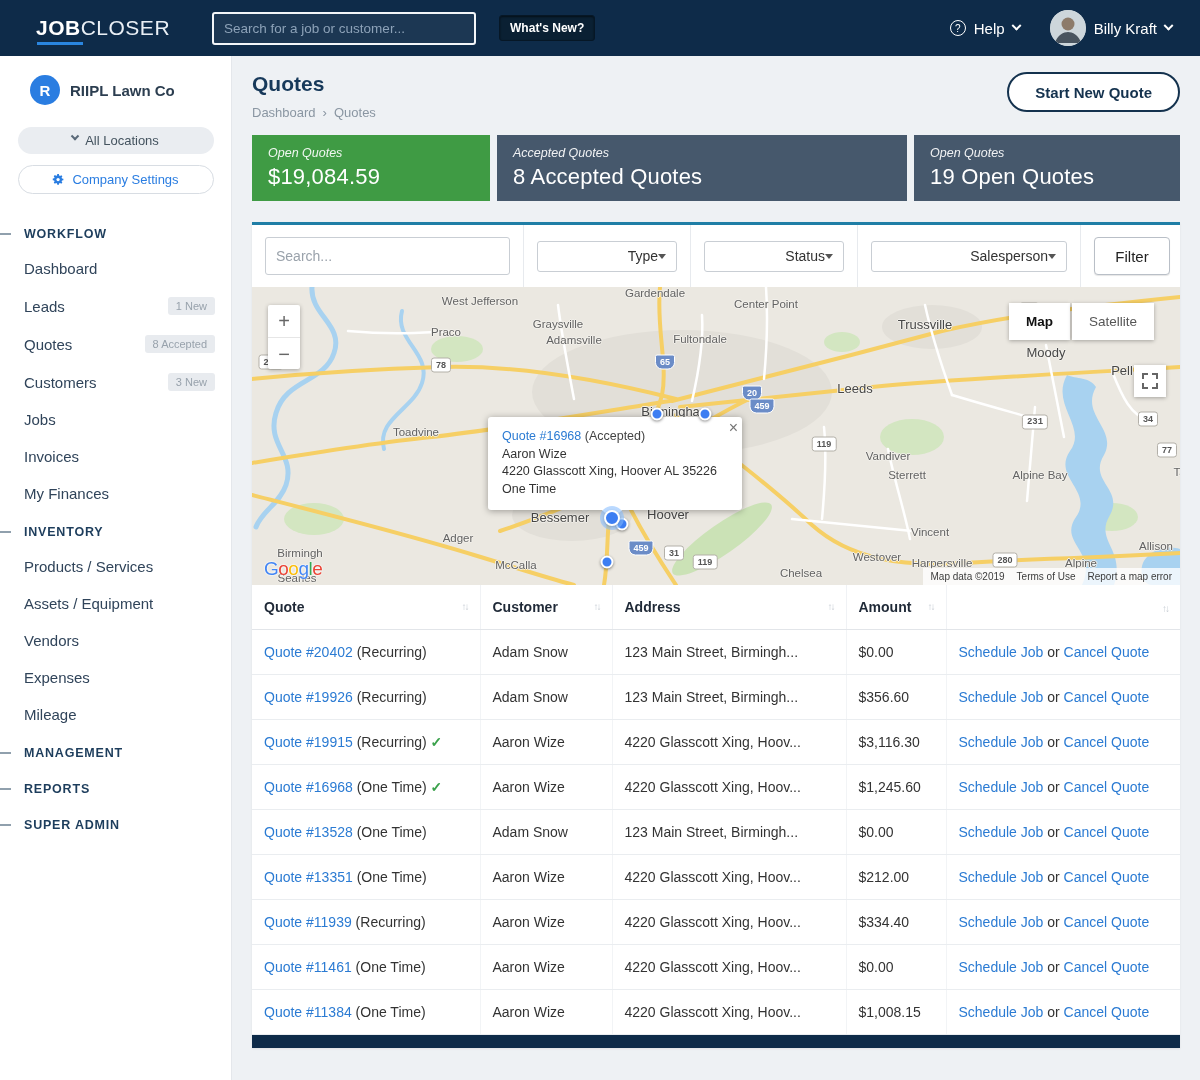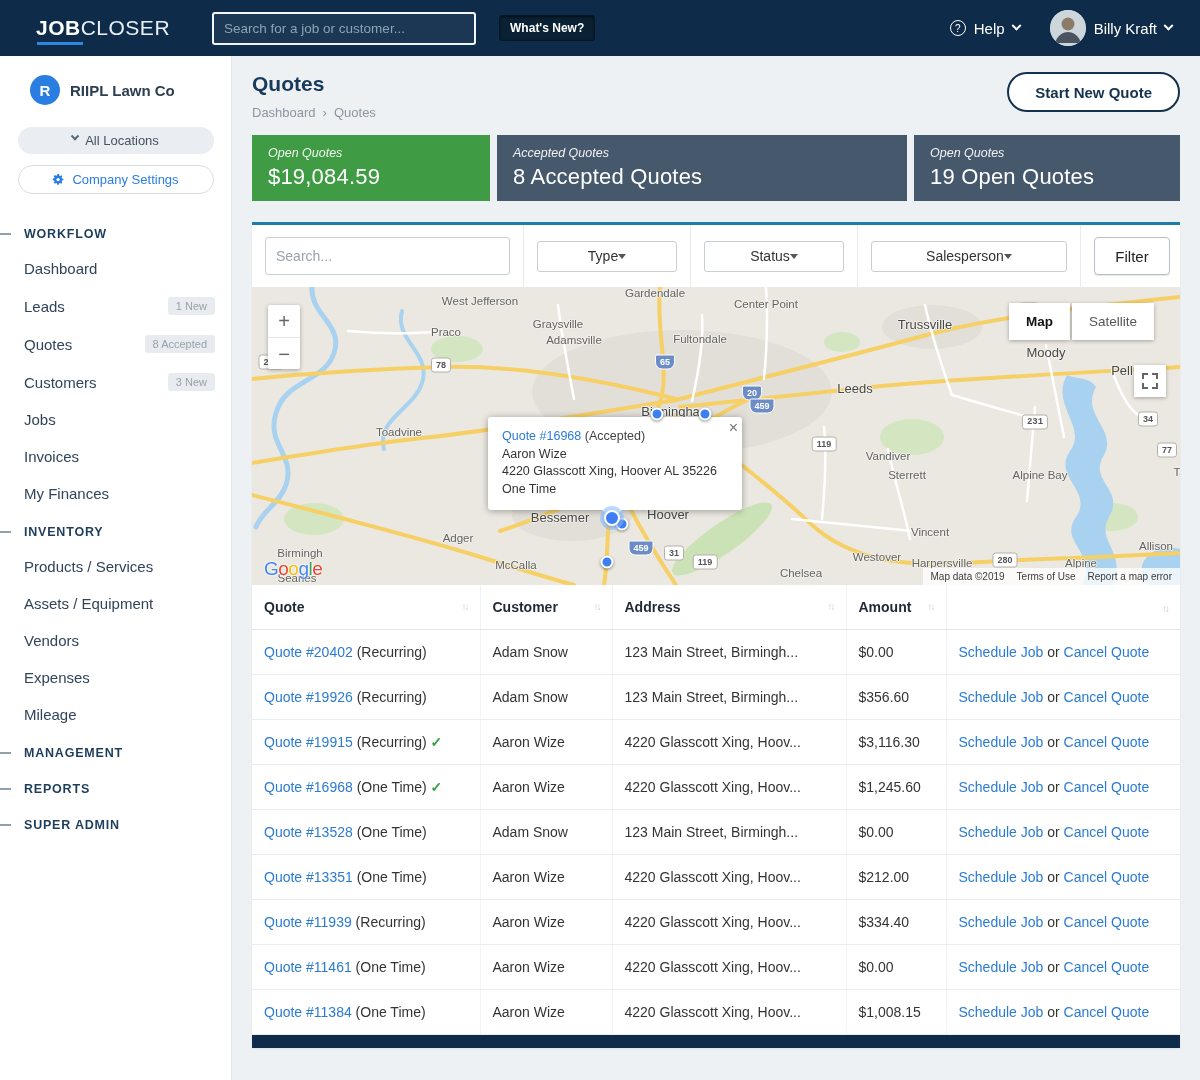--- a/index.html
+++ b/index.html
@@ -70,21 +70,21 @@
 
   
   .filters { display:flex; align-items:center; height:62px; }
   .fgroup { height:100%; display:flex; align-items:center; padding:0 13px; border-right:1px solid #e7eaee; }
   .fg-search { flex:0 0 271px; } .fg-type { flex:0 0 166px; } .fg-status { flex:0 0 164px; }
   .fg-sales { flex:0 0 222px; } .fg-filter { flex:1; border-right:none; justify-content:center; }
   .f-search { width:245px; height:38px; border:1px solid #c9ced4; border-radius:3px;
     padding:0 10px; font-size:14px; color:#333; outline:none; }
   .f-search::placeholder { color:#9aa2ab; }
   .select { height:31px; border:1px solid #c9ced4; border-radius:3px; display:flex;
-    align-items:center; justify-content:center; padding:0 10px; font-size:14px;
+    align-items:center; justify-content:flex-end; padding:0 10px; font-size:14px;
     color:#333; cursor:pointer; background:#fff; width:140px; }
   .select.wide { width:196px; }
   .sel-arrow { width:0; height:0; border-left:4px solid transparent; border-right:4px solid transparent;
     border-top:5px solid #555; }
   .filter-btn { width:76px; height:38px; background:#fff; border:1px solid #b9bfc7; border-radius:4px;
     font-size:15px; color:#222; box-shadow:0 1px 1px rgba(0,0,0,.1); }
 
   
   .map { position:relative; height:298px; overflow:hidden; background:#ebe8e1; }
   .map-bg { position:absolute; left:0; top:0; }
@@ -378,21 +378,21 @@
         <div class="map-label" style="left: 514px; top: 17px;">Center Point</div>
         <div class="map-label big" style="left: 673px; top: 37px;">Trussville</div>
         <div class="map-label" style="left: 306px; top: 37px;">Graysville</div>
         <div class="map-label" style="left: 194px; top: 45px;">Praco</div>
         <div class="map-label" style="left: 322px; top: 53px;">Adamsville</div>
         <div class="map-label" style="left: 448px; top: 52px;">Fultondale</div>
         <div class="map-label big" style="left: 794px; top: 65px;">Moody</div>
         <div class="map-label big" style="left: 883px; top: 83px;">Pell City</div>
         <div class="map-label big" style="left: 603px; top: 101px;">Leeds</div>
         <div class="map-label big" style="left: 424px; top: 124px;">Birmingham</div>
-        <div class="map-label" style="left: 147px; top: 145px;">Toadvine</div>
+        <div class="map-label" style="left: 164px; top: 145px;">Toadvine</div>
         <div class="map-label" style="left: 636px; top: 169px;">Vandiver</div>
         <div class="map-label" style="left: 655px; top: 188px;">Sterrett</div>
         <div class="map-label" style="left: 788px; top: 188px;">Alpine Bay</div>
         <div class="map-label" style="left: 946px; top: 185px;">Talladega</div>
         <div class="map-label big" style="left: 308px; top: 230px;">Bessemer</div>
         <div class="map-label big" style="left: 416px; top: 227px;">Hoover</div>
         <div class="map-label" style="left: 206px; top: 251px;">Adger</div>
         <div class="map-label" style="left: 678px; top: 245px;">Vincent</div>
         <div class="map-label" style="left: 625px; top: 270px;">Westover</div>
         <div class="map-label" style="left: 690px; top: 276px;">Harpersville</div>

